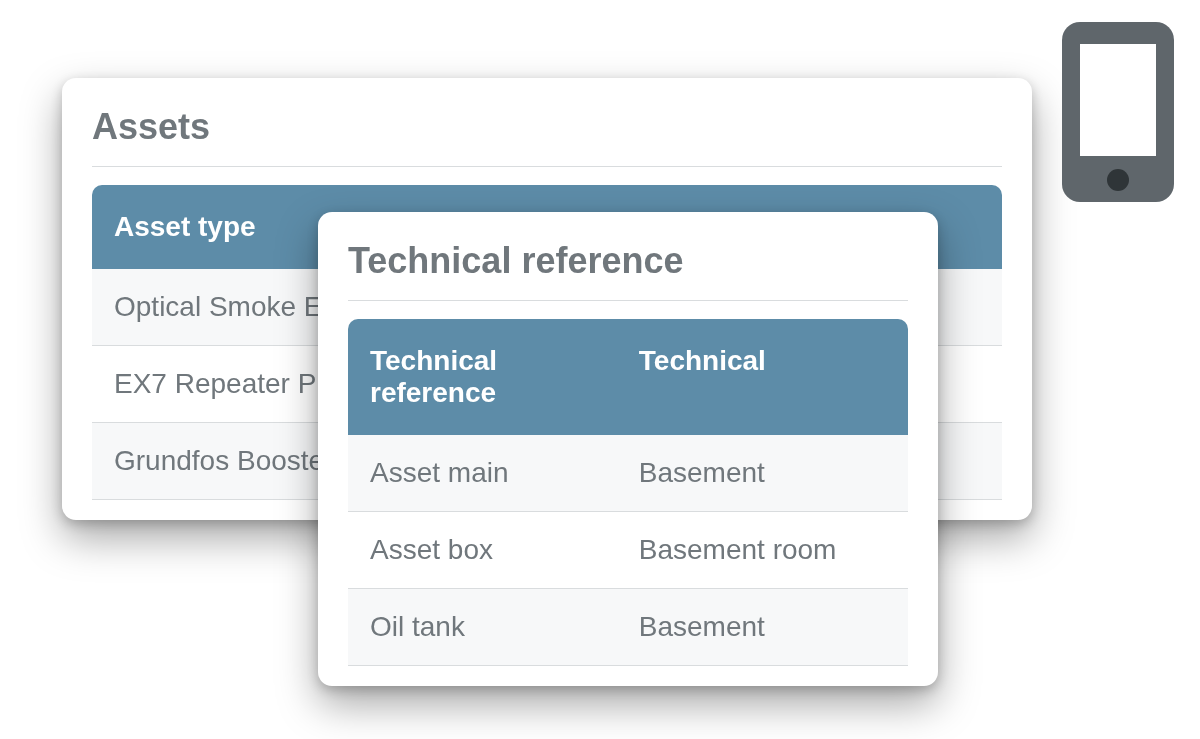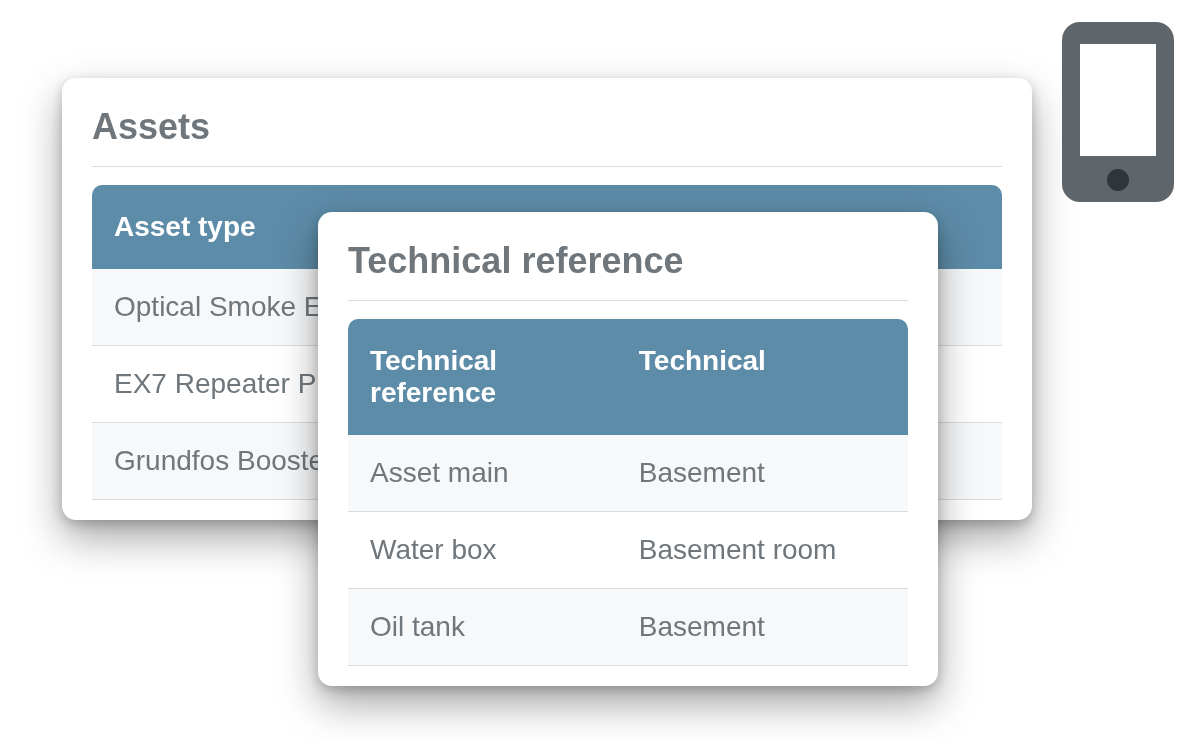--- a/index.html
+++ b/index.html
@@ -134,21 +134,21 @@
   <div class="table-header">
     <div class="th">Technical reference</div>
     <div class="th">Technical</div>
   </div>
   <div class="table-body">
     <div class="row">
       <div class="cell">Asset main</div>
       <div class="cell">Basement</div>
     </div>
     <div class="row">
-      <div class="cell">Water box</div>
+      <div class="cell">Asset box</div>
       <div class="cell">Basement room</div>
     </div>
     <div class="row">
       <div class="cell">Oil tank</div>
       <div class="cell">Basement</div>
     </div>
   </div>
 </div>
 
 <div class="phone-icon">

